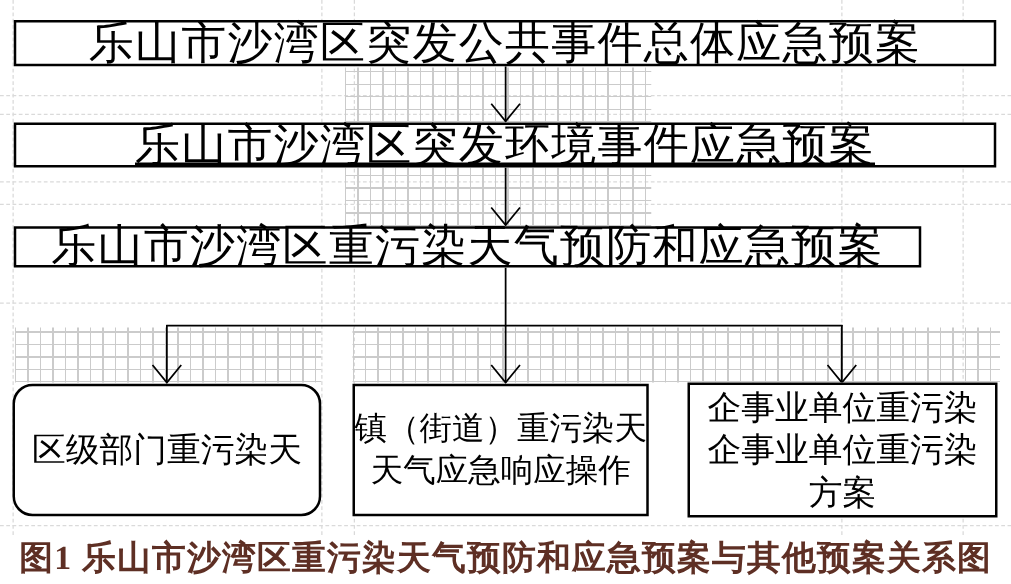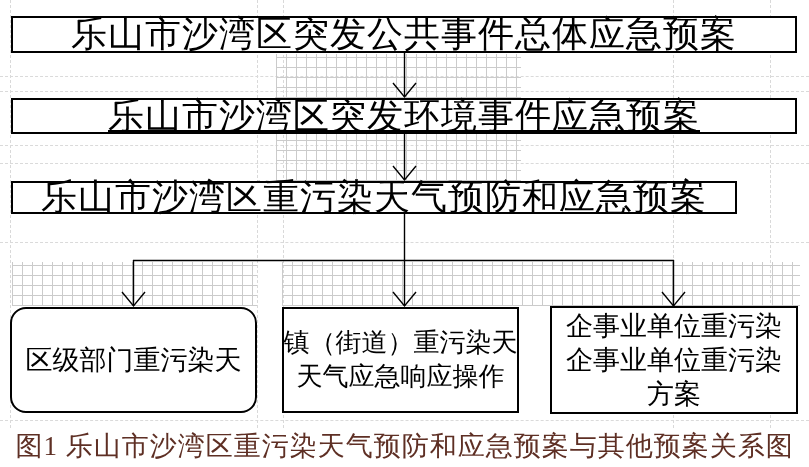--- a/index.html
+++ b/index.html
@@ -27,21 +27,21 @@
     background:#fff;border:2px solid #000;
     box-sizing:border-box;
     display:flex;align-items:center;justify-content:center;
     text-align:center;color:#000;
   }
   .toprow{font-size:36px;letter-spacing:1px;}
   .leafbox{flex-direction:column;font-size:27px;line-height:34px;}
   .leafbox .ln{display:block;white-space:nowrap;}
   #caption{
     position:absolute;left:0;top:428px;width:809px;z-index:3;
-    text-align:center;font-size:27px;font-weight:normal;
+    text-align:center;font-size:27px;font-weight:bold;
     letter-spacing:1px;
   }
 </style>
 </head>
 <body>
 
 <div id="stage">
 
   <div class="vline" style="left:10px;"></div>
   <div class="vline" style="left:257px;"></div>

